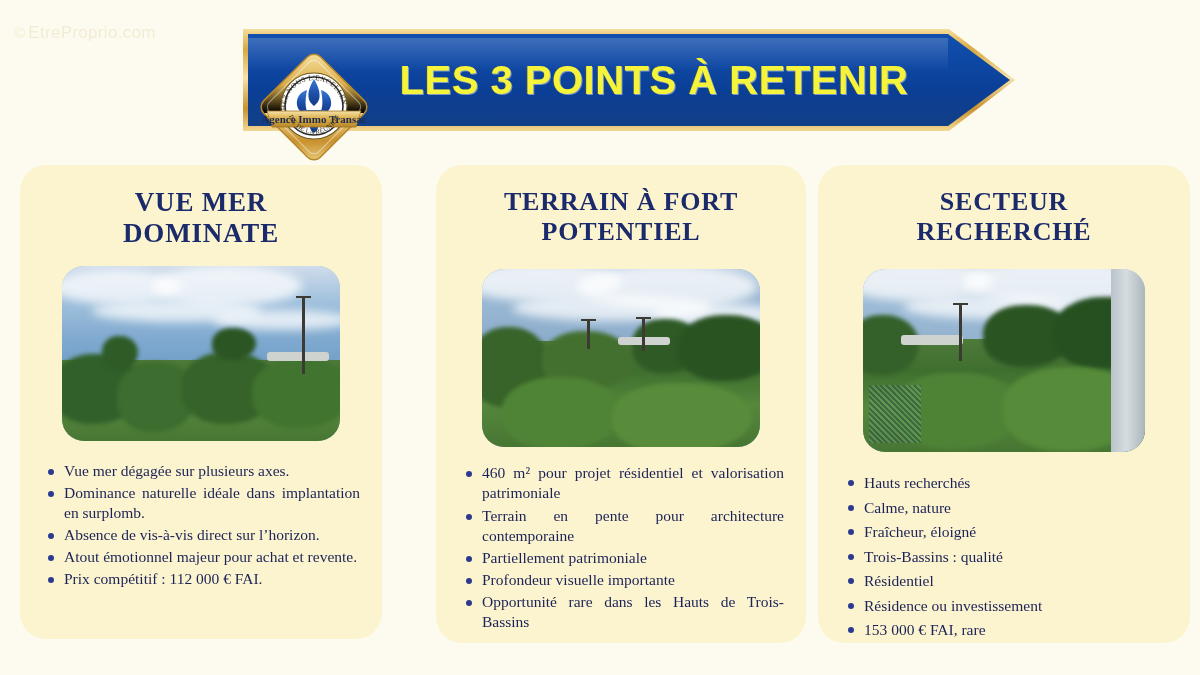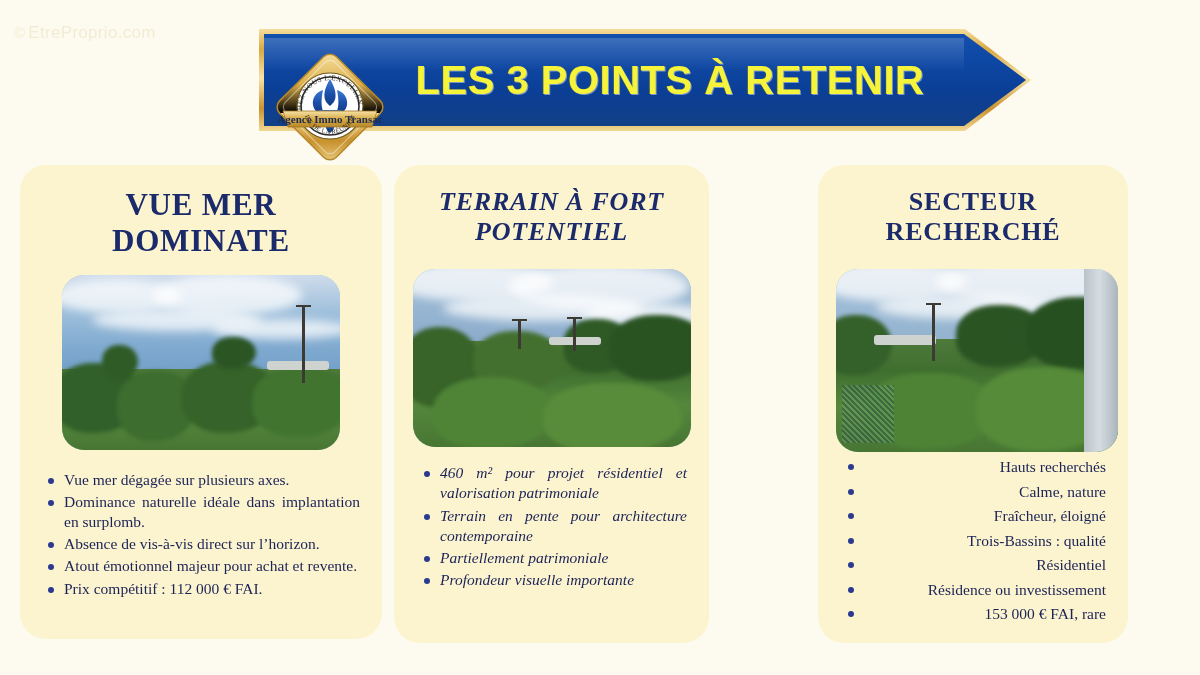--- a/index.html
+++ b/index.html
@@ -33,21 +33,20 @@
     font-size: 15px;
   }
 
   
   .header {
     position: absolute;
     left: 0;
     top: 26px;
     width: 1024px;
     height: 110px;
-    margin-left: 16px;
   }
   .banner-wrap {
     position: absolute;
     left: 248px;
     top: 8px;
     width: 762px;
     height: 92px;
   }
   .banner {
     position: absolute;
@@ -109,29 +108,29 @@
   }
   .card {
     position: absolute;
     top: 0;
     background: #fcf4cf;
     border-radius: 26px;
     box-sizing: border-box;
     padding: 16px 18px 18px 18px;
   }
   .card-1 { left: 20px;  width: 362px; height: 474px; }
-  .card-2 { left: 394px; width: 315px; height: 478px; font-style: italic; }
-  .card-3 { left: 818px; width: 310px; height: 478px; }
+  .card-2 { left: 436px; width: 370px; height: 478px; }
+  .card-3 { left: 818px; width: 372px; height: 478px; }
 
   .card-title {
     text-align: center;
     color: #1b2a6b;
     font-family: "Liberation Serif", serif;
     font-weight: bold;
-    font-size: 31px;
+    font-size: 27px;
     line-height: 1.16;
     letter-spacing: 0.8px;
     margin: 6px 0 0 0;
     white-space: pre-line;
   }
   .card-2 .card-title, .card-3 .card-title { font-size: 26px; }
 
   
   .photo {
     margin: 14px auto 0 auto;
@@ -206,21 +205,21 @@
     margin: 16px 0 0 0;
     padding: 0 4px 0 26px;
     color: #1b2257;
     font-family: "Liberation Serif", serif;
     font-size: 15.5px;
     line-height: 1.30;
     text-align: justify;
   }
   .card-1 .bullets { margin-top: 20px; font-size: 15.5px; }
   .card-2 .bullets { margin-top: 16px; font-size: 15.5px; padding-left: 28px; }
-  .card-3 .bullets { margin-top: 4px; font-size: 15.5px; text-align: right; padding-left: 28px; line-height: 1.45; }
+  .card-3 .bullets { margin-top: 20px; font-size: 15.5px; text-align: left; padding-left: 28px; line-height: 1.45; }
   .bullets li {
     position: relative;
     margin-bottom: 2px;
   }
   .bullets li::before {
     content: "";
     position: absolute;
     left: -16px;
     top: 8px;
     width: 6px;
@@ -344,20 +343,21 @@
       <div class="bush" style="left:130px;top:114px;width:140px;height:70px;background:#588c3a"></div>
       <div class="roof" style="left:136px;top:68px;width:52px;height:8px"></div>
       <div class="pole" style="left:160px;top:48px;height:34px"></div>
       <div class="pole" style="left:105px;top:50px;height:30px"></div>
     </div>
     <ul class="bullets">
       <li>460 m² pour projet résidentiel et valorisation patrimoniale</li>
       <li>Terrain en pente pour architecture contemporaine</li>
       <li>Partiellement patrimoniale</li>
       <li>Profondeur visuelle importante</li>
+      <li>Opportunité rare dans les Hauts de Trois-Bassins</li>
     </ul>
   </div>
 
   <div class="card card-3">
     <div class="card-title">SECTEUR
 RECHERCHÉ</div>
     <div class="photo photo-3">
       <div class="sky" style="height:44%;background:linear-gradient(180deg,#b7cadd 0%,#9dbbd6 45%,#8fb0cd 100%)"></div>
       <div class="cloud" style="left:-20px;top:-8px;width:150px;height:40px"></div>
       <div class="cloud" style="left:100px;top:-10px;width:190px;height:46px"></div>

